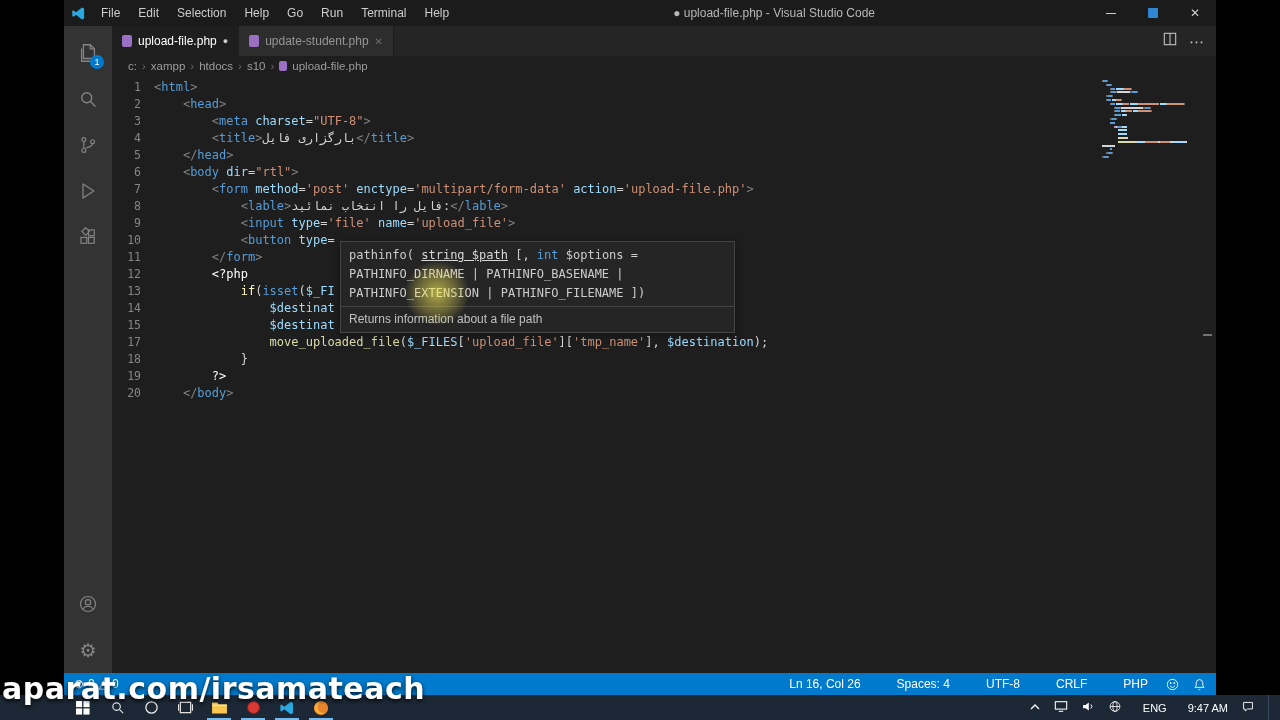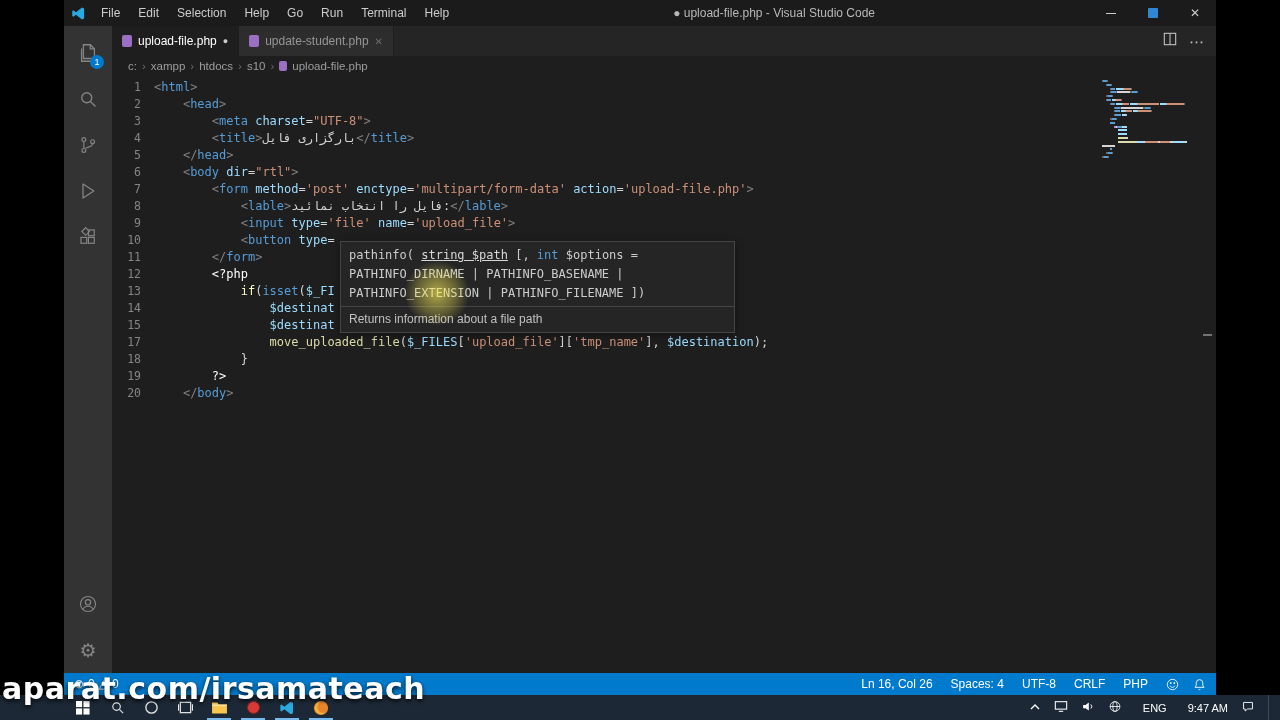--- a/index.html
+++ b/index.html
@@ -99,21 +99,21 @@
   
   .cursor-glow { position:absolute; left:293px; top:185px; width:64px; height:64px; border-radius:50%;
                  z-index:60; pointer-events:none;
                  background:radial-gradient(circle, rgba(252,240,90,.65) 0%, rgba(252,240,90,.28) 45%, rgba(252,240,90,0) 72%); }
 
   
   .statusbar { flex:0 0 22px; height:22px; background:#007acc; color:#ffffff; display:flex;
                align-items:center; font-size:12px; padding:0 10px; }
   .sb-left { display:flex; align-items:center; gap:12px; }
   .sb-group { display:flex; align-items:center; gap:4px; }
-  .sb-right { margin-left:auto; display:flex; align-items:center; gap:18px; }
+  .sb-right { margin-left:auto; display:flex; align-items:center; gap:36px; }
   .sb-item { white-space:nowrap; }
   .sb-ic svg { display:block; }
 
   
   .watermark { position:absolute; left:2px; top:671px; z-index:100; color:#ffffff; font-weight:700;
                font-size:30px; letter-spacing:.5px; font-family:"DejaVu Sans",sans-serif;
                text-shadow:0 2px 4px rgba(0,0,0,.85); pointer-events:none; }
 
   
   .taskbar { position:absolute; left:0; top:695px; width:1280px; height:25px; background:#1c2836;

